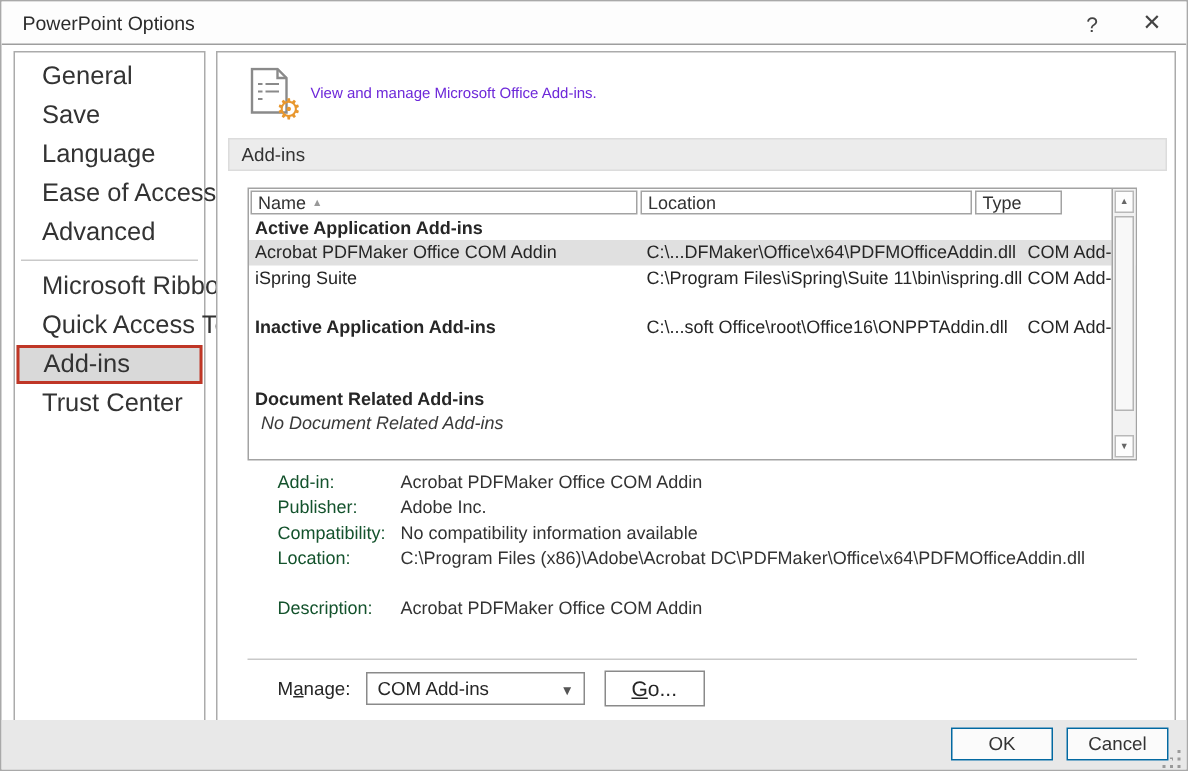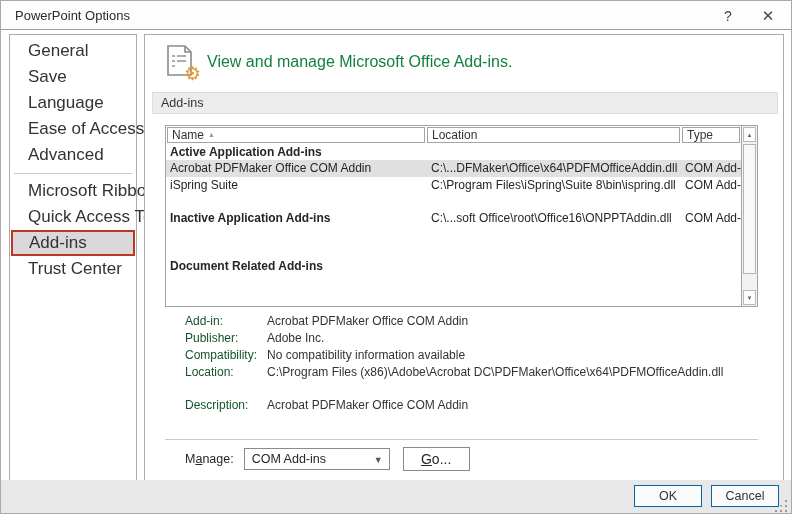--- a/index.html
+++ b/index.html
@@ -19,30 +19,30 @@
   .nav-item { height:26px; line-height:26px; padding-left:18px; font-size:17px; color:#333; white-space:nowrap; }
   .nav-div { height:1px; background:#c9c9c9; margin:5px 4px 4px 4px; }
   .nav-item.selected { background:#d9d9d9; border:2px solid #bf3626; height:26px; line-height:22px; margin:0 1px; padding-left:16px; }
 
   .main { position:absolute; left:143px; top:33px; width:640px; height:448px; background:#fff; border:1px solid #ababab; }
 
   
   .page-head { position:absolute; left:20px; top:9px; height:36px; display:flex; align-items:center; }
   .head-icon { position:relative; width:30px; height:34px; margin-right:12px; }
   .head-icon .gear { position:absolute; right:-6px; bottom:-4px; font-size:19px; line-height:19px; }
-  .head-text { font-size:16px; color:#15803d; }
+  .head-text { font-size:10px; color:#6d28d9; }
 
   
   .section-bar { position:absolute; left:7px; top:57px; width:626px; height:22px; background:#ececec; border:1px solid #dcdcdc; line-height:20px; padding-left:8px; font-size:12.5px; color:#333; }
 
   
   .addin-table { position:absolute; left:20px; top:90px; width:593px; height:182px; border:1px solid #a3a3a3; background:#fff; font-size:12px; }
   .thead { display:flex; height:18px; padding:1px 0 0 1px; }
   .th { background:#fff; border:1px solid #a3a3a3; height:16px; line-height:14px; padding-left:4px; margin-right:2px; color:#333; }
-  .th-name { width:258px; } .th-loc { width:253px; } .th-type { width:58px; margin-right:0; }
+  .th-name { width:258px; } .th-loc { width:221px; } .th-type { width:58px; margin-right:0; }
   .sort-arrow { font-size:7px; color:#999; vertical-align:2px; margin-left:4px; }
   .trow { display:flex; white-space:nowrap; overflow:hidden; }
   .c-name { width:261px; padding-left:4px; overflow:hidden; }
   .c-loc  { width:256px; padding-left:4px; overflow:hidden; }
   .c-type { width:58px; padding-left:2px; overflow:hidden; }
   .h16 { height:16px; line-height:16px; } .h17 { height:17px; line-height:17px; }
   .grp { font-weight:bold; }
   .sel-row { background:#e0e0e0; }
   .empty-note { font-style:italic; color:#3a3a3a; padding-left:8px; }
 
@@ -131,33 +131,36 @@
       <div class="trow h16 grp">
         <div class="c-name">Active Application Add-ins</div>
       </div>
       <div class="trow h17 sel-row">
         <div class="c-name">Acrobat PDFMaker Office COM Addin</div>
         <div class="c-loc">C:\...DFMaker\Office\x64\PDFMOfficeAddin.dll</div>
         <div class="c-type">COM Add-in</div>
       </div>
       <div class="trow h17">
         <div class="c-name">iSpring Suite</div>
-        <div class="c-loc">C:\Program Files\iSpring\Suite 8\bin\ispring.dll</div>
+        <div class="c-loc">C:\Program Files\iSpring\Suite 11\bin\ispring.dll</div>
         <div class="c-type">COM Add-in</div>
       </div>
       <div class="trow h16"></div>
       <div class="trow h17">
         <div class="c-name grp">Inactive Application Add-ins</div>
         <div class="c-loc">C:\...soft Office\root\Office16\ONPPTAddin.dll</div>
         <div class="c-type">COM Add-in</div>
       </div>
       <div class="trow" style="height:31px;"></div>
       <div class="trow h16 grp">
         <div class="c-name">Document Related Add-ins</div>
       </div>
+      <div class="trow h16">
+        <div class="empty-note">No Document Related Add-ins</div>
+      </div>
 
       <div class="vscroll">
         <div class="sc-btn sc-up">▲</div>
         <div class="sc-thumb"></div>
         <div class="sc-btn sc-dn">▼</div>
       </div>
     </div>
 
     <div class="details">
       <div class="drow">

